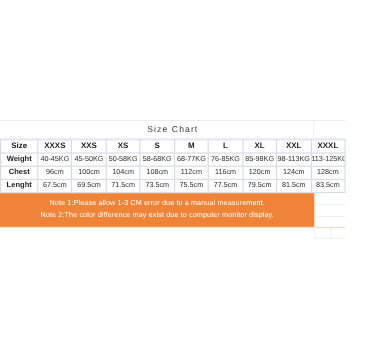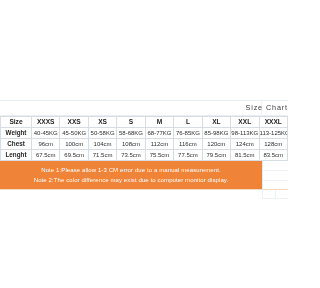--- a/index.html
+++ b/index.html
@@ -37,21 +37,21 @@
     height: 14px;
     position: relative;
     border-bottom: 1px solid #e8eef3;
     background: #ffffff;
   }
   .title-text {
     position: absolute;
     left: 0;
     right: 0;
     top: 2px;
-    text-align: right;
+    text-align: center;
     font-size: 7.2px;
     letter-spacing: 0.9px;
     color: #3c3c3c;
     font-family: "Liberation Sans", sans-serif;
   }
   
   .ghost-cols {
     position: absolute;
     top: 0;
     bottom: 0;

